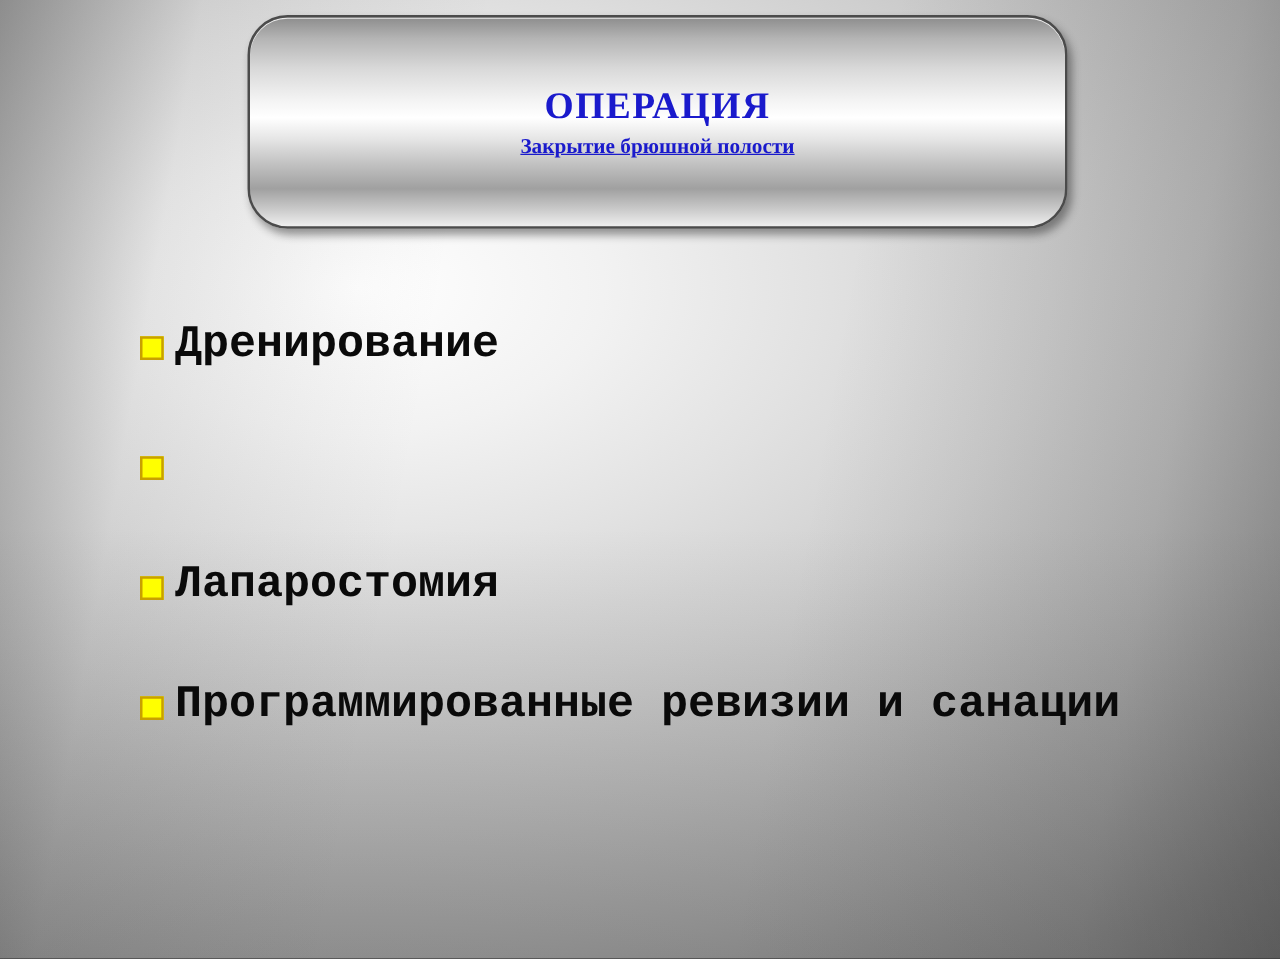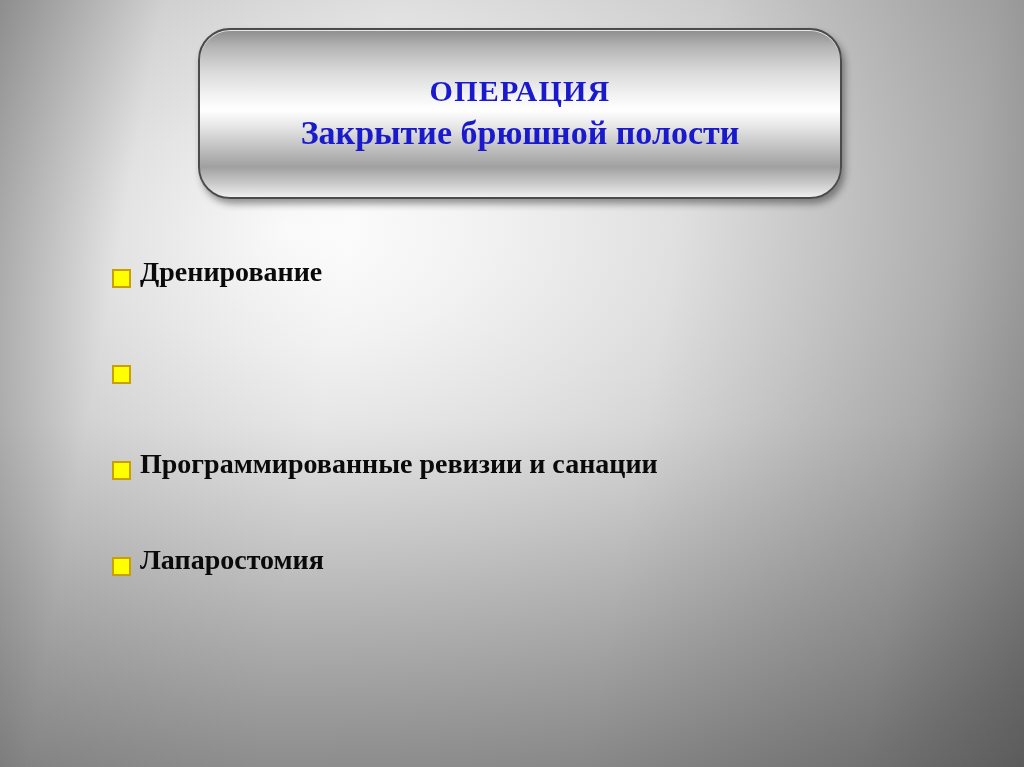--- a/index.html
+++ b/index.html
@@ -35,63 +35,65 @@
         rgba(255,255,255,0.0) 34%, rgba(255,255,255,0.0) 62%,
         rgba(70,70,70,0.16) 86%, rgba(45,45,45,0.34) 100%),
       linear-gradient(to bottom, rgba(255,255,255,0.0) 55%, rgba(60,60,60,0.22) 100%);
     pointer-events: none;
   }
 
   
   .title-plaque {
     position: absolute;
     left: 198px;
-    top: 28px;
+    top: 12px;
     width: 640px;
     height: 167px;
     border-radius: 32px;
     border: 2px solid #4b4b4b;
     background:
       linear-gradient(to bottom,
         #8d8d8d 0%,
         #b4b4b4 10%,
         #d8d8d8 24%,
         #f4f4f4 40%,
         #ffffff 48%,
         #e6e6e6 58%,
         #c2c2c2 70%,
         #a0a0a0 82%,
         #cfcfcf 93%,
         #efefef 100%);
     box-shadow:
       3px 5px 7px rgba(30,30,30,0.45),
       inset 0 1px 0 rgba(255,255,255,0.8);
     z-index: 3;
+    padding-left: 12px;
   }
   .title-inner {
     position: absolute;
     inset: 0;
     display: flex;
     flex-direction: column;
     align-items: center;
     justify-content: center;
     gap: 4px;
   }
   .title-main {
     font-size: 30px;
     font-weight: bold;
     color: #1a1acc;
     letter-spacing: 1.2px;
     text-align: center;
     line-height: 1.1;
   }
   .title-sub {
-    font-size: 34px;
+    font-size: 17px;
     font-weight: bold;
     color: #1a1acc;
+    text-decoration: underline;
     text-align: center;
     line-height: 1.15;
     margin-top: 2px;
   }
 
   
   .bullets {
     position: absolute;
     left: 112px;
     top: 258px;
@@ -107,25 +109,26 @@
     flex: 0 0 auto;
     width: 19px;
     height: 19px;
     margin-top: 11px;
     margin-right: 9px;
     background: #ffff00;
     border: 2px solid #c8a000;
     box-sizing: border-box;
   }
   .bullet-text {
-    font-size: 28px;
+    font-size: 36px;
     font-weight: bold;
     color: #0a0a0a;
     line-height: 1.0;
     white-space: nowrap;
+    font-family: Liberation Mono, monospace;
   }
 </style>
 </head>
 <body>
 
 <div class="slide">
 
   <div class="title-plaque">
     <div class="title-inner">
       <div class="title-main">ОПЕРАЦИЯ</div>
@@ -139,22 +142,22 @@
       <span class="bullet-marker"></span>
       <span class="bullet-text">Дренирование</span>
     </div>
 
     <div class="bullet-row">
       <span class="bullet-marker"></span>
     </div>
 
     <div class="bullet-row">
       <span class="bullet-marker"></span>
-      <span class="bullet-text">Программированные ревизии и санации</span>
+      <span class="bullet-text">Лапаростомия</span>
     </div>
 
     <div class="bullet-row">
       <span class="bullet-marker"></span>
-      <span class="bullet-text">Лапаростомия</span>
+      <span class="bullet-text">Программированные ревизии и санации</span>
     </div>
 
   </div>
 </div>
 
 </body></html>

